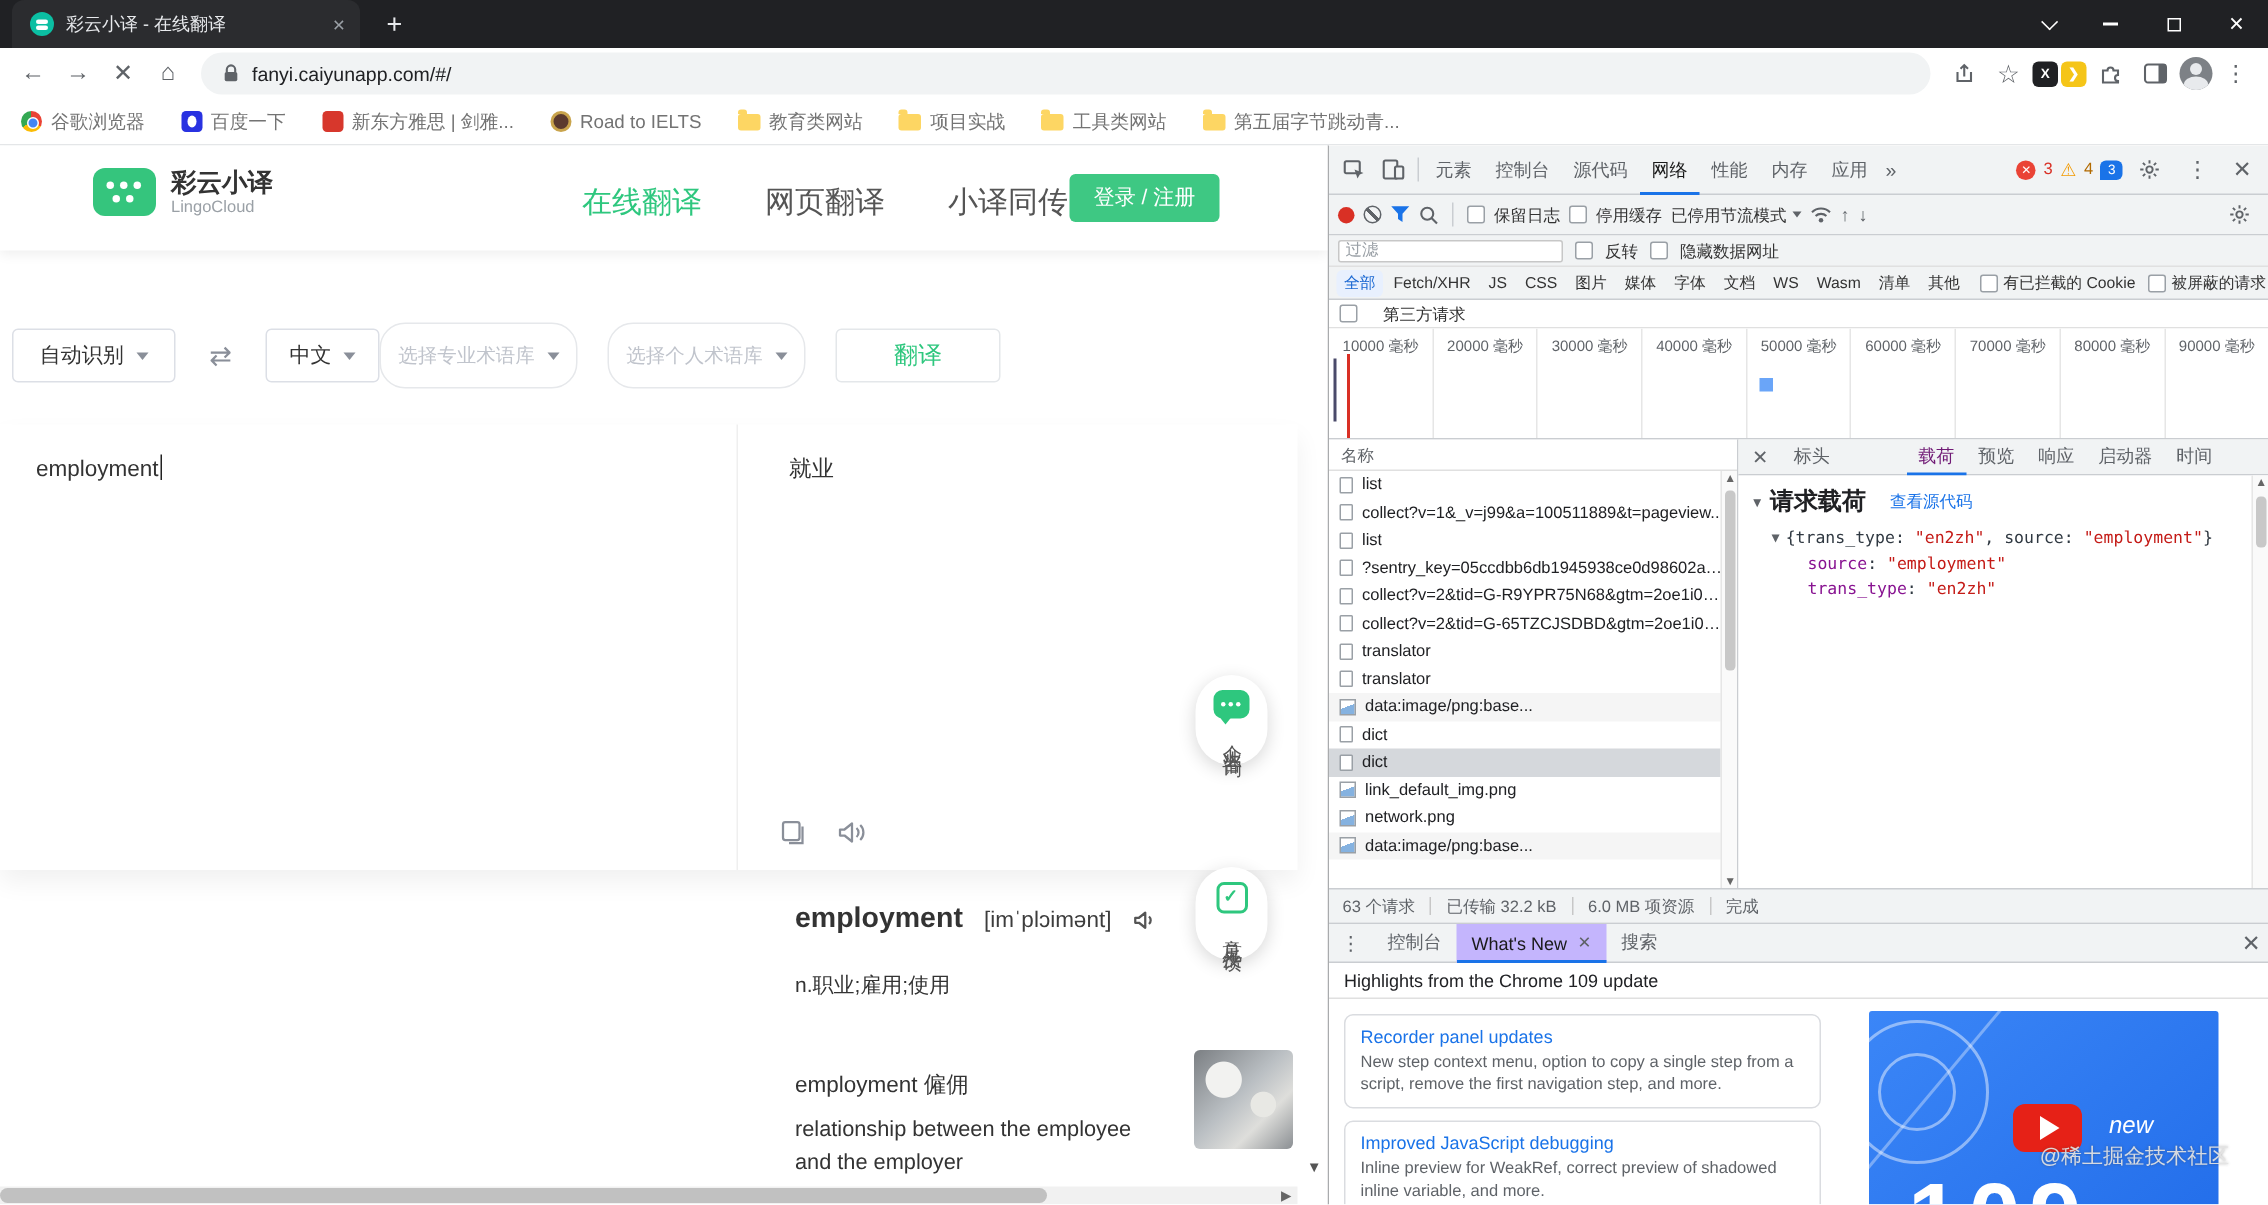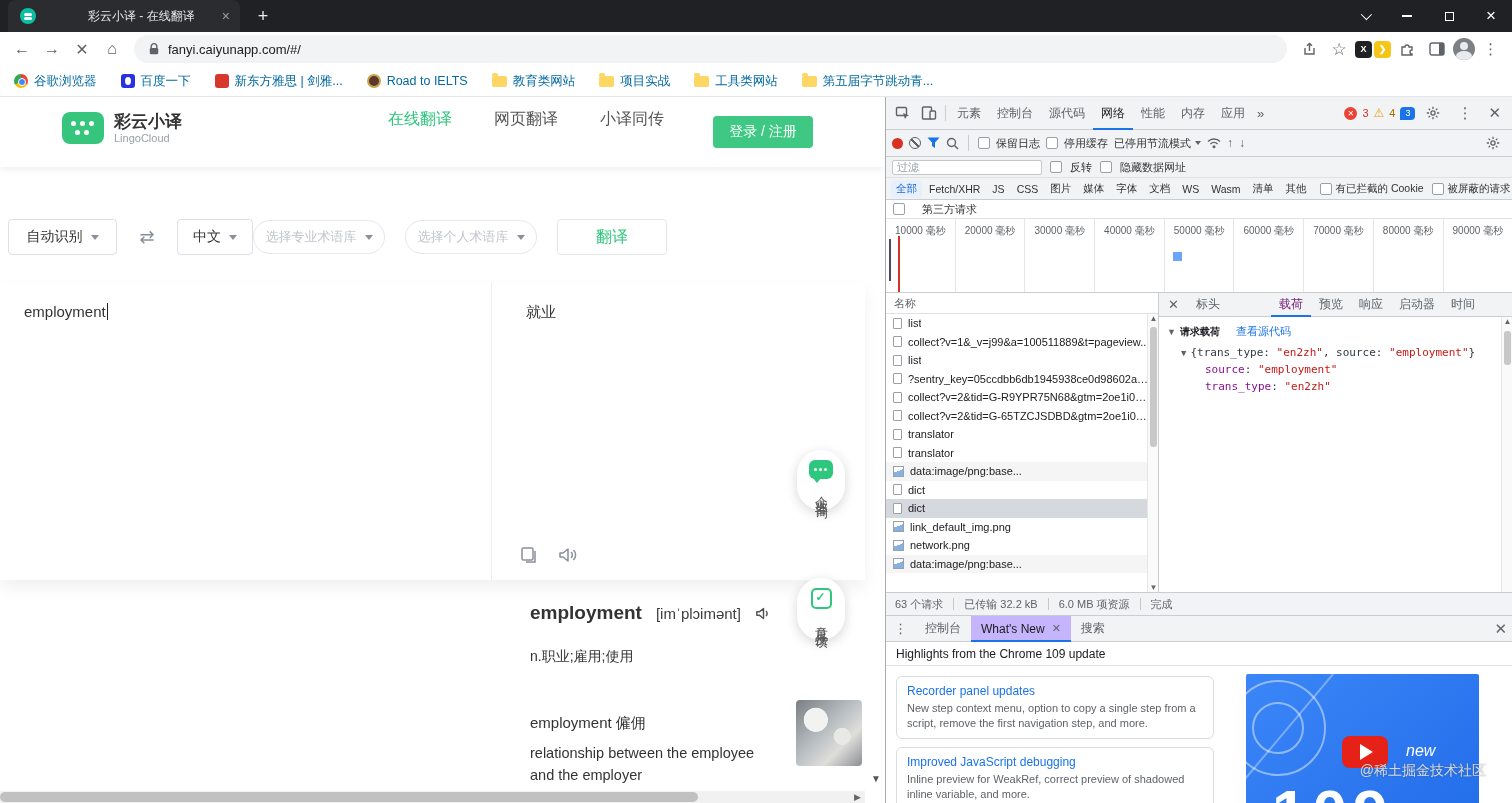--- a/index.html
+++ b/index.html
@@ -5,21 +5,21 @@
   * { box-sizing: border-box; margin: 0; padding: 0; }
   html,body { width:1512px; height:803px; overflow:hidden; }
   body { font-family:"Liberation Sans", sans-serif; background:#fff; }
   .screen { position:relative; width:1512px; height:803px; overflow:hidden; }
 
   
   .titlebar { height:32px; background:#202124; display:flex; align-items:center; }
   .tab { display:flex; align-items:center; gap:8px; width:232px; height:32px; padding:0 10px 0 12px; background:#2b2c2f; border-radius:8px 8px 0 0; margin-left:8px; }
   .tab-favicon { width:16px; height:16px; border-radius:50%; background:#0bbfa3; position:relative; flex:none; }
   .tab-favicon::after { content:""; position:absolute; left:4px; top:5px; width:8px; height:3px; border-radius:2px; background:#fff; box-shadow:0 4px 0 #fff; }
-  .tab-title { color:#e8eaed; font-size:12px; white-space:nowrap; overflow:hidden; text-overflow:ellipsis; flex:1;margin-left:44px; }
+  .tab-title { color:#e8eaed; font-size:12px; white-space:nowrap; overflow:hidden; text-overflow:ellipsis; flex:1; }
   .tab-close { color:#9aa0a6; font-size:14px; line-height:1; cursor:default; }
   .newtab { color:#e8eaed; font-size:18px; margin-left:10px; width:26px; text-align:center; }
   .titlebar-spacer { flex:1; }
   .win-btn { width:42px; height:32px; display:flex; align-items:center; justify-content:center; color:#fff; font-size:13px; }
   .chev-down { width:8px; height:8px; border-right:1.5px solid #fff; border-bottom:1.5px solid #fff; transform:rotate(45deg) translateY(-2px); }
   .win-min-bar { width:10px; height:1.5px; background:#fff; }
   .win-max-box { width:9px; height:9px; border:1.2px solid #fff; }
 
   
   .btoolbar { height:34px; background:#fff; display:flex; align-items:center; padding:0 8px; gap:2px; }
@@ -28,21 +28,21 @@
   .url-text { font-size:13px; color:#202124; }
   .ext-dark { width:17px; height:17px; background:#202124; border-radius:4px; color:#fff; font-size:9px; font-weight:bold; display:flex; align-items:center; justify-content:center; }
   .ext-yellow { width:17px; height:17px; background:#f5c518; border-radius:4px; color:#fff; font-size:9px; font-weight:bold; display:flex; align-items:center; justify-content:center; }
   .avatar { width:22px; height:22px; border-radius:50%; background:#7d8186; position:relative; overflow:hidden; }
   .avatar::before { content:""; position:absolute; left:7px; top:4px; width:8px; height:8px; border-radius:50%; background:#e8eaed; }
   .avatar::after { content:""; position:absolute; left:3px; top:13px; width:16px; height:10px; border-radius:50%; background:#e8eaed; }
   .kebab { color:#5f6368; font-size:15px; padding:0 6px; }
 
   
   .bookmarks { height:31px; background:#fff; border-bottom:1px solid #e4e6e8; display:flex; align-items:center; gap:24px; padding:0 14px; }
-  .bm { display:flex; align-items:center; gap:6px; font-size:12.5px; color:#0369a1; white-space:nowrap; }
+  .bm { display:flex; align-items:center; gap:6px; font-size:12.5px; color:#737373; white-space:nowrap; }
   .bm-chrome { width:14px; height:14px; border-radius:50%; background:conic-gradient(#ea4335 0 33%, #fbbc05 33% 66%, #34a853 66% 100%); position:relative; }
   .bm-chrome::after { content:""; position:absolute; left:4px; top:4px; width:6px; height:6px; border-radius:50%; background:#4285f4; border:1px solid #fff; }
   .bm-baidu { width:14px; height:14px; border-radius:3px; background:#2932e1; position:relative; }
   .bm-baidu::after { content:""; position:absolute; left:4px; top:3px; width:6px; height:8px; border-radius:50%; background:#fff; }
   .bm-red { width:14px; height:14px; border-radius:3px; background:#d7372c; }
   .bm-road { width:14px; height:14px; border-radius:50%; background:#5b3a2e; border:2px solid #c9a44c; }
   .bm-folder { width:15px; height:11px; background:#fdd663; border-radius:2px; position:relative; }
   .bm-folder::before { content:""; position:absolute; left:0; top:-3px; width:6px; height:3px; background:#fdd663; border-radius:2px 2px 0 0; }
 
   
@@ -51,31 +51,31 @@
   .devtools { flex:1; border-left:1px solid #a9abad; background:#fff; display:flex; flex-direction:column; overflow:hidden; }
 
   
   .site-header { position:absolute; top:0; left:0; width:885px; height:70px; background:#fff; box-shadow:0 2px 8px rgba(0,0,0,.07); z-index:3; }
   .logo { position:absolute; left:62px; top:15px; display:flex; align-items:center; gap:10px; }
   .logo-mark { width:42px; height:32px; border-radius:8px; background:#35c57d; position:relative; }
   .logo-mark::after { content:""; position:absolute; left:9px; top:9px; width:5px; height:5px; border-radius:50%; background:#fff; box-shadow:9px 0 0 #fff, 18px 0 0 #fff, 4px 9px 0 #fff, 13px 9px 0 #fff; }
   .logo-texts { display:flex; flex-direction:column; line-height:1.15; }
   .logo-title { font-size:17px; font-weight:bold; color:#333; }
   .logo-sub { font-size:11px; color:#9aa0a6; }
-  .site-nav { position:absolute; left:388px; top:12px; display:flex; gap:42px; font-size:16px; color:#555; }
+  .site-nav { position:absolute; left:388px; top:24px; display:flex; gap:42px; font-size:20px; color:#555; }
   .site-nav .active { color:#2ec77e; }
   .login-btn { position:absolute; left:713px; top:19px; width:100px; height:32px; background:#3ec883; color:#fff; font-size:14px; border-radius:4px; display:flex; align-items:center; justify-content:center; }
 
   .trans-toolbar { position:absolute; top:121px; left:8px; display:flex; align-items:center; height:38px; }
   .dd { height:36px; border:1px solid #dcdfe6; border-radius:4px; display:flex; align-items:center; justify-content:center; gap:8px; font-size:14px; color:#333; background:#fff; }
   .dd-src { width:109px; }
   .dd-tgt { width:76px; }
   .caret { width:0; height:0; border-left:4px solid transparent; border-right:4px solid transparent; border-top:5px solid #8a8f99; }
   .swap { width:60px; text-align:center; font-size:18px; color:#8a8f99; }
-  .pill { height:34px; border:1px solid #e6e8eb; border-radius:17px; display:flex; align-items:center; justify-content:center; gap:8px; font-size:13px; color:#c0c4cc; background:#fff; width:132px; }
+  .pill { height:44px; border:1px solid #e6e8eb; border-radius:17px; display:flex; align-items:center; justify-content:center; gap:8px; font-size:13px; color:#c0c4cc; background:#fff; width:132px; }
   .pill + .pill { margin-left:20px; }
   .pill:first-of-type { margin-left:38px; }
   .translate-btn { margin-left:20px; width:110px; height:36px; border:1px solid #e4e7ea; border-radius:4px; background:#fff; color:#2ec77e; font-size:16px; display:flex; align-items:center; justify-content:center; }
 
   .trans-panels { position:absolute; top:186px; left:0; width:865px; height:297px; background:#fff; box-shadow:0 8px 16px rgba(0,0,0,.06); display:flex; }
   .panel-in { width:491px; position:relative; border-radius:0 0 8px 8px; }
   .panel-out { flex:1; position:relative; border-left:1px solid #efefef; }
   .input-text { position:absolute; left:24px; top:20px; font-size:15px; color:#333; }
   .caret-bar { display:inline-block; width:1px; height:17px; background:#222; vertical-align:-3px; margin-left:1px; }
   .output-text { position:absolute; left:34px; top:20px; font-size:15px; color:#333; }
@@ -166,21 +166,21 @@
   .ls-thumb { position:absolute; left:2px; top:13px; width:7px; height:120px; background:#c8c8c8; border-radius:3px; }
 
   .req-detail { flex:1; display:flex; flex-direction:column; min-width:0; position:relative; }
   .detail-tabs { height:24px; background:#f1f3f4; border-bottom:1px solid #cacdd1; display:flex; align-items:center; flex:none; }
   .detail-x { color:#5f6368; font-size:13px; padding:0 9px; }
   .detail-tab { padding:0 8px; font-size:12px; color:#5f6368; height:24px; display:flex; align-items:center; }
   .detail-tab.active { color:#701a75; box-shadow:inset 0 -2px 0 #1a73e8;margin-left:43px; }
   .payload { flex:1; background:#fff; overflow:hidden; font-size:12px; }
   .pl-line1 { display:flex; align-items:center; gap:4px; padding:7px 8px 5px; }
   .tri { font-size:9px; color:#5f6368; }
-  .pl-title { font-weight:bold; color:#202124; font-size:10px; }
+  .pl-title { font-weight:bold; color:#202124; font-size:16px; }
   .pl-link { color:#1a73e8; font-size:11px; margin-left:12px; }
   .mono { font-family:"DejaVu Sans Mono", monospace; font-size:11px; }
   .pl-summary { display:flex; align-items:center; gap:4px; padding:2px 8px 2px 22px; }
   .json-plain { color:#303942; }
   .json-str { color:#c41a16; }
   .json-key { color:#881391; }
   .pl-entry { padding:2px 8px 2px 46px; }
   .detail-scroll { position:absolute; right:0; top:24px; width:11px; bottom:0; background:#fafafa; border-left:1px solid #e6e6e6; }
   .ds-thumb { position:absolute; left:2px; top:14px; width:7px; height:34px; background:#c8c8c8; border-radius:3px; }
 

